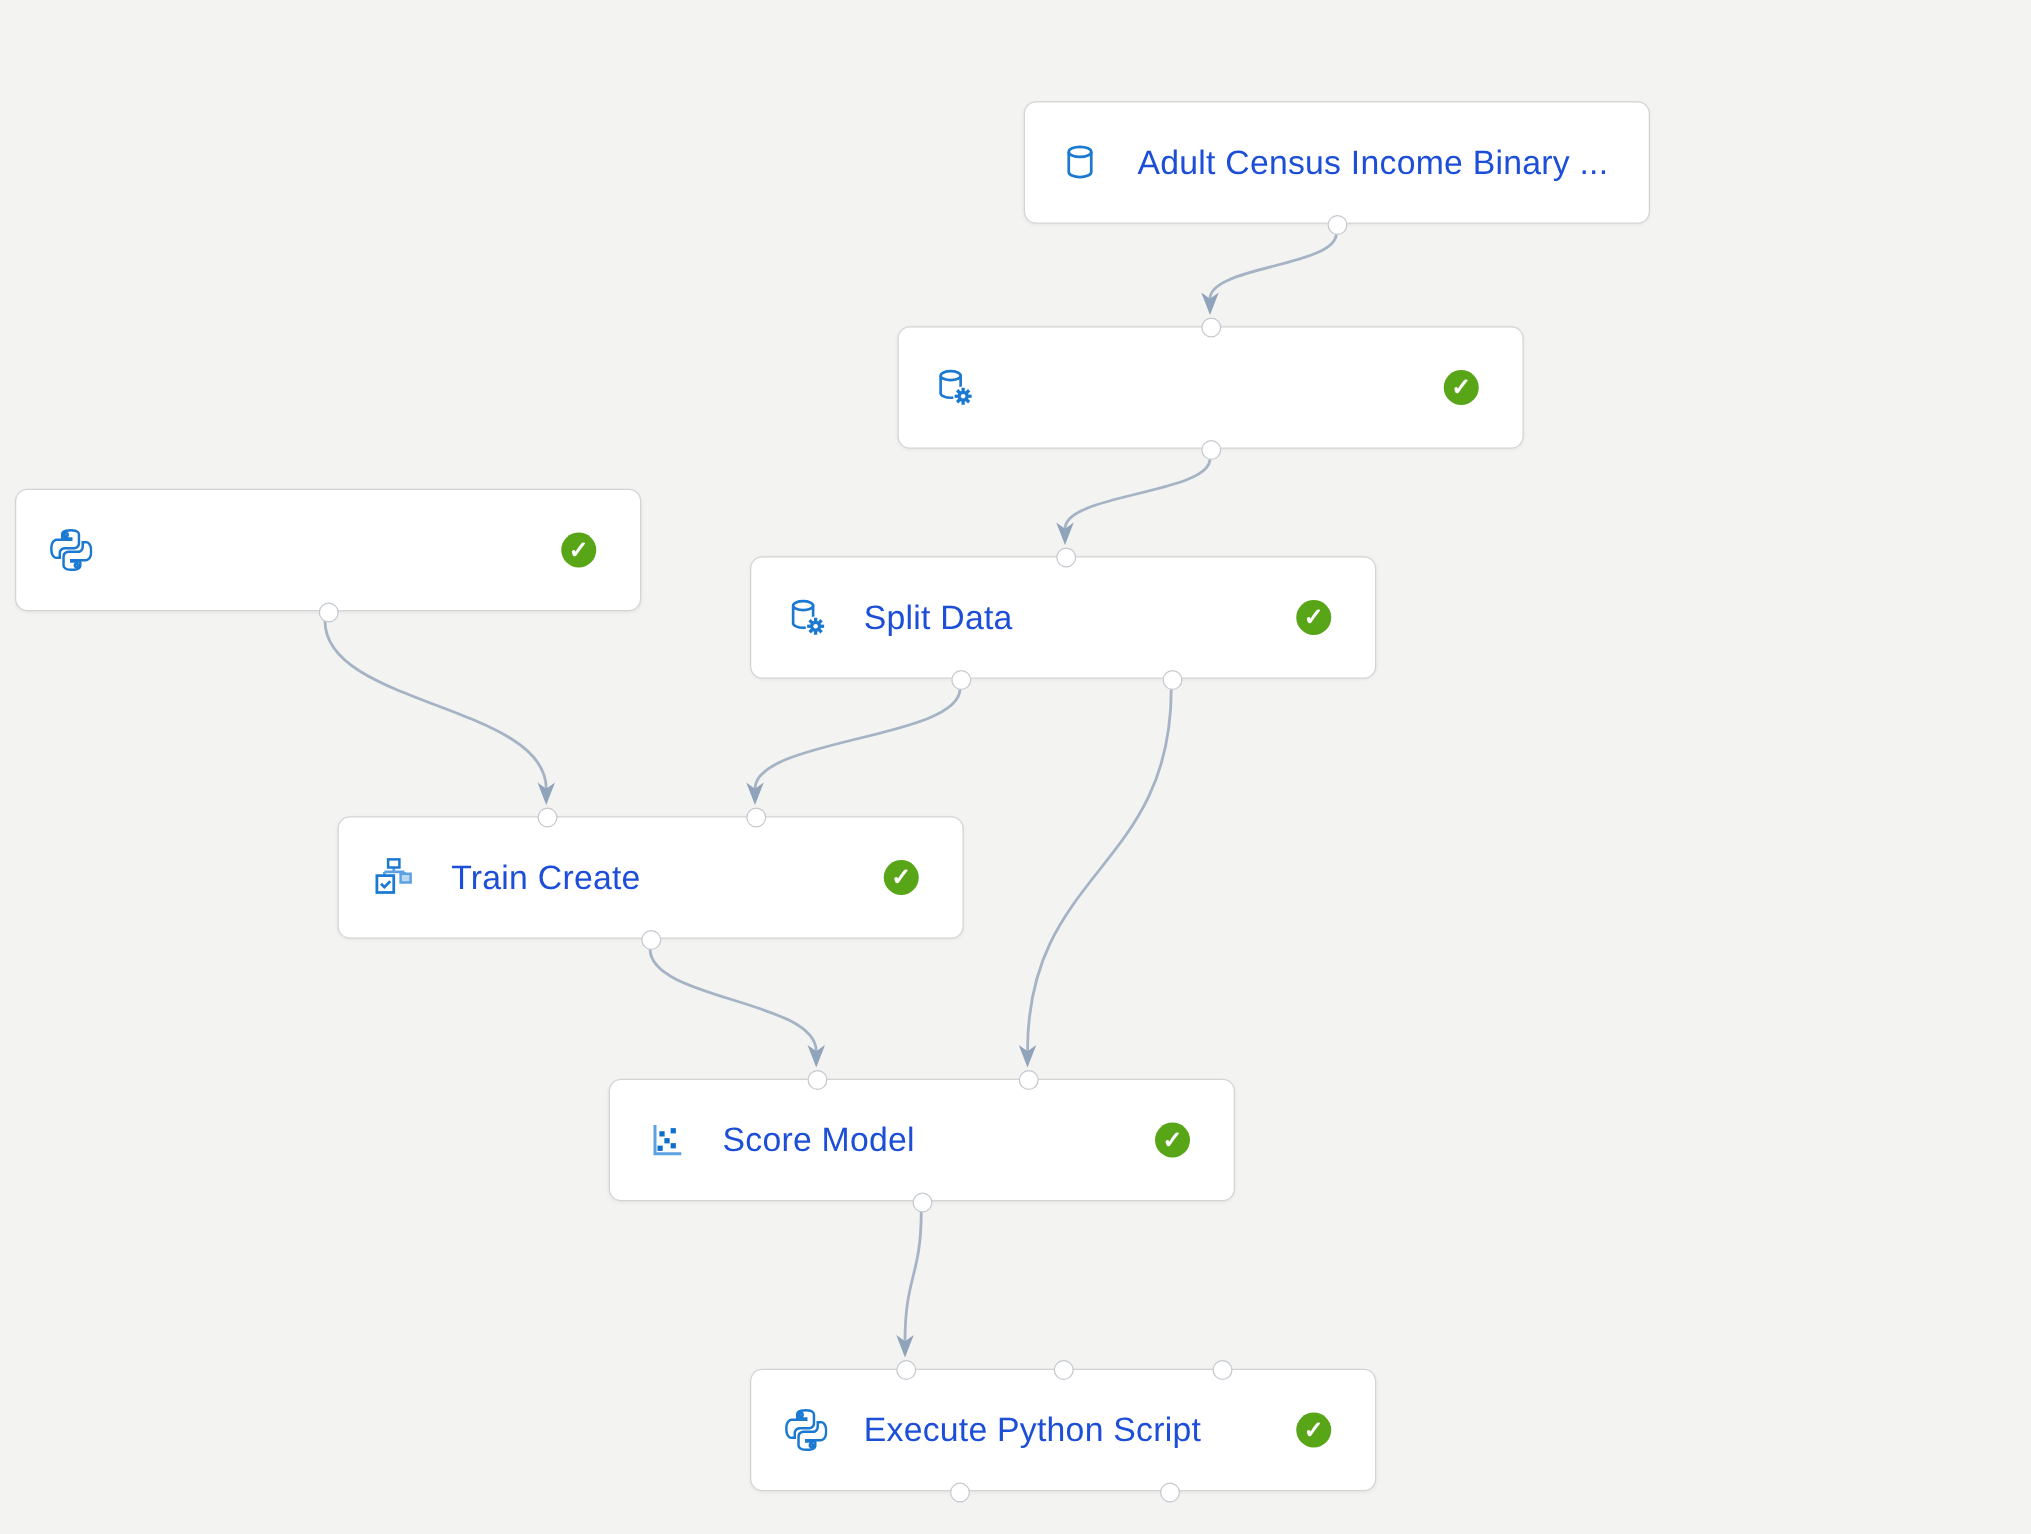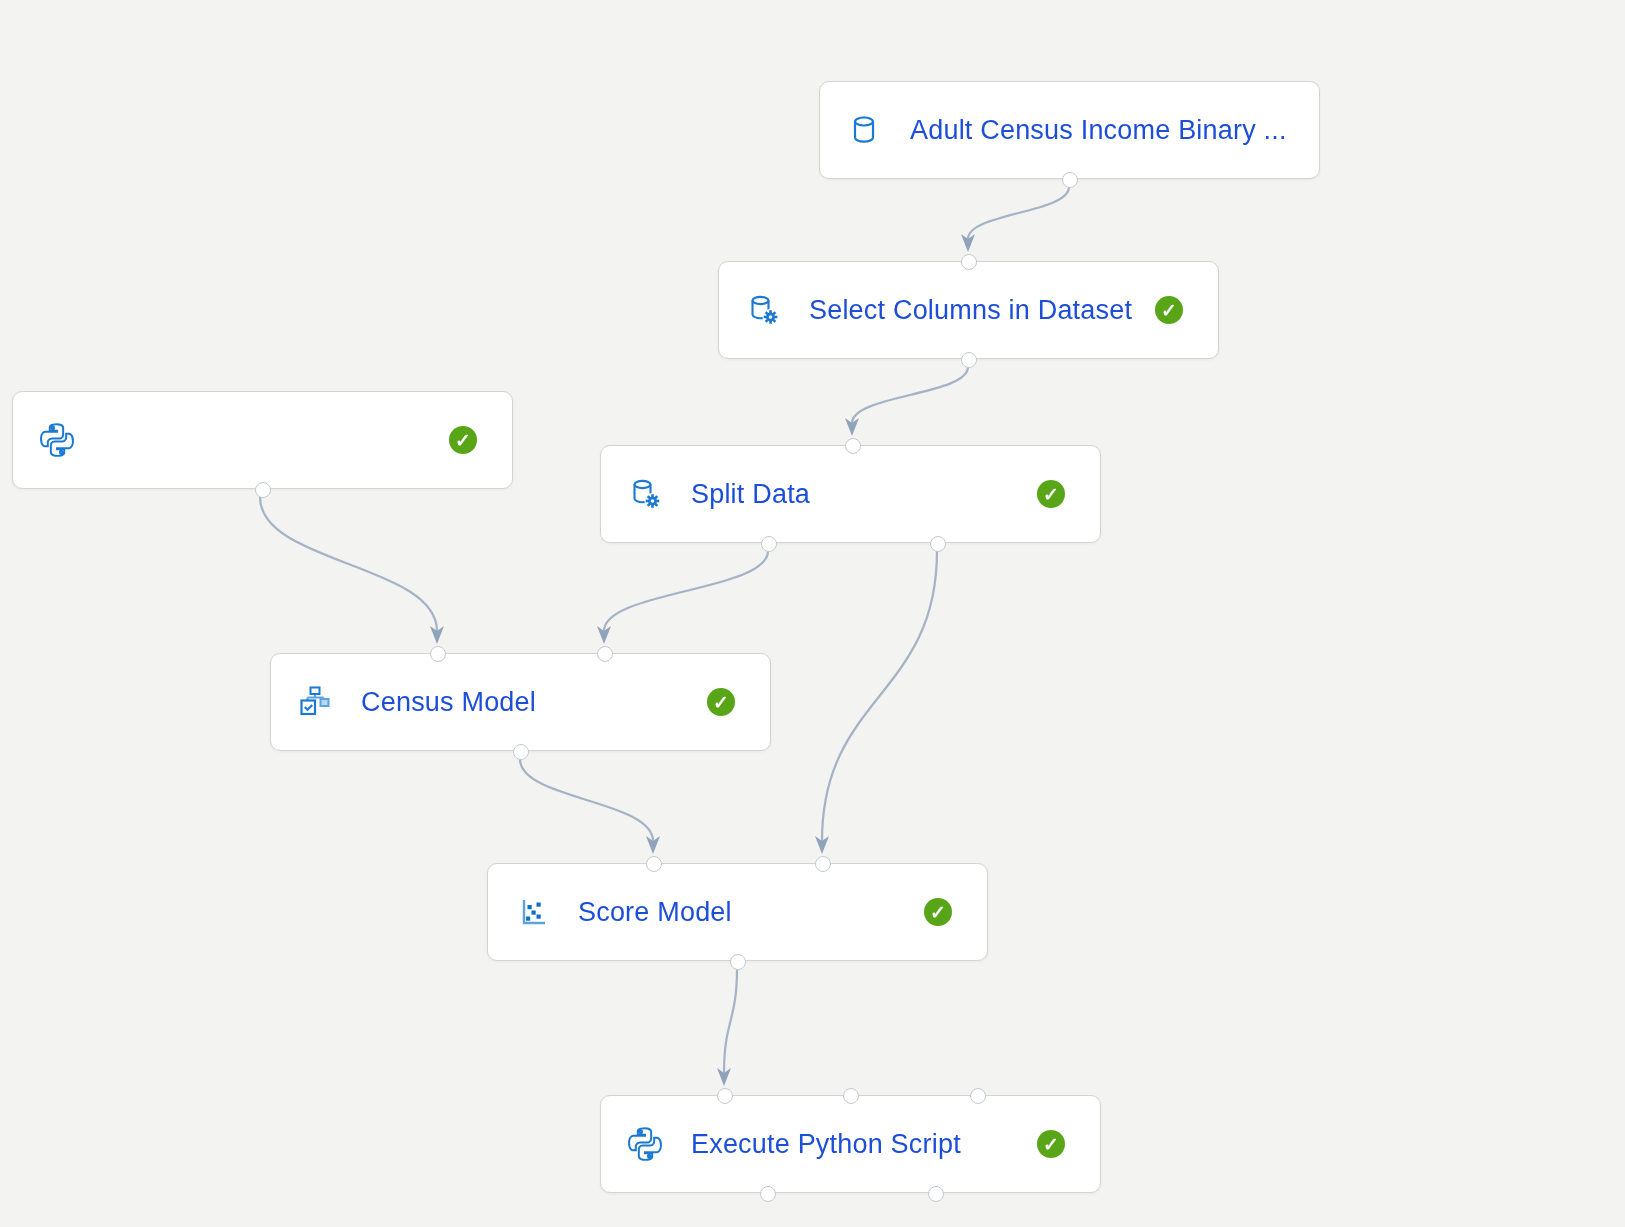--- a/index.html
+++ b/index.html
@@ -99,21 +99,20 @@
       <circle cx="24.5" cy="24" r="8" fill="#ffffff"></circle>
       <g fill="#1b79d2">
         <rect x="23.2" y="17.2" width="2.6" height="13.6"></rect>
         <rect x="23.2" y="17.2" width="2.6" height="13.6" transform="rotate(45 24.5 24)"></rect>
         <rect x="23.2" y="17.2" width="2.6" height="13.6" transform="rotate(90 24.5 24)"></rect>
         <rect x="23.2" y="17.2" width="2.6" height="13.6" transform="rotate(135 24.5 24)"></rect>
         <circle cx="24.5" cy="24" r="4.4"></circle>
       </g>
       <circle cx="24.5" cy="24" r="1.8" fill="#ffffff"></circle>
     </svg>
-    <span class="node-label">Select Columns in Dataset</span>
     <div class="status">✓</div>
     <div class="port" style="left:250px;top:0;"></div>
     <div class="port" style="left:250px;top:98px;"></div>
   </div>
 
   <div class="node" style="left:12px;top:391px;">
     <svg class="node-icon" viewBox="0 0 256 255">
       <g fill="none" stroke="#1b79d2" stroke-width="15">
         <path d="M126.9 8c-57 0-53.4 24.7-53.4 24.7l.1 25.6h54.4v7.7H42.3S8 61.9 8 119.4c0 57.5 31.8 55.5 31.8 55.5h19v-26.7s-1-31.8 31.3-31.8h54s30.3.5 30.3-29.3V37.8S179.5 8 126.9 8zM96.9 25.2a9.8 9.8 0 1 1 0 19.6 9.8 9.8 0 0 1 0-19.6z"></path>
         <path d="M129.1 247c57 0 53.4-24.7 53.4-24.7l-.1-25.6H128v-7.7h85.7s34.3 4.1 34.3-53.4c0-57.5-31.8-55.5-31.8-55.5h-19v26.7s1 31.8-31.3 31.8h-54s-30.3-.5-30.3 29.3v49.3S76.5 247 129.1 247zm30-17.2a9.8 9.8 0 1 1 0-19.6 9.8 9.8 0 0 1 0 19.6z"></path>
@@ -145,21 +144,21 @@
   </div>
 
   <div class="node" style="left:270px;top:653px;">
     <svg class="node-icon" viewBox="0 0 34 34">
       <path d="M17 9 v3.5 M9.5 12.5 H25.5 M9.5 12.5 v3 M25.5 12.5 v1.5" fill="none" stroke="#5ca1e0" stroke-width="2.2"></path>
       <rect x="12.5" y="2.5" width="9" height="6.5" fill="#ffffff" stroke="#1b79d2" stroke-width="2"></rect>
       <rect x="3.5" y="15.5" width="13.5" height="13.5" fill="#ffffff" stroke="#1b79d2" stroke-width="2.2"></rect>
       <path d="M6.8 22 l2.7 2.7 4.7-4.7" fill="none" stroke="#1b79d2" stroke-width="2.2"></path>
       <rect x="22.5" y="14" width="8" height="7" fill="#b8d8f2" stroke="#5ca1e0" stroke-width="2"></rect>
     </svg>
-    <span class="node-label">Census Model</span>
+    <span class="node-label">Train Create</span>
     <div class="status">✓</div>
     <div class="port" style="left:167px;top:0;"></div>
     <div class="port" style="left:334px;top:0;"></div>
     <div class="port" style="left:250px;top:98px;"></div>
   </div>
 
   <div class="node" style="left:487px;top:863px;">
     <svg class="node-icon" viewBox="0 0 34 34">
       <path d="M9 5 V28 H30" fill="none" stroke="#5ca1e0" stroke-width="2.4"></path>
       <g fill="#0e6ec8">

